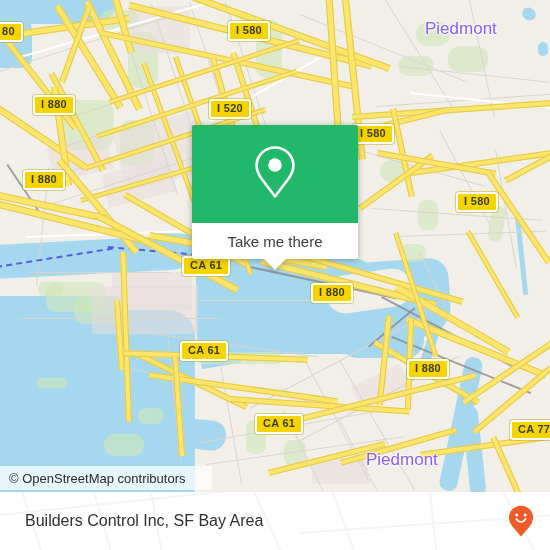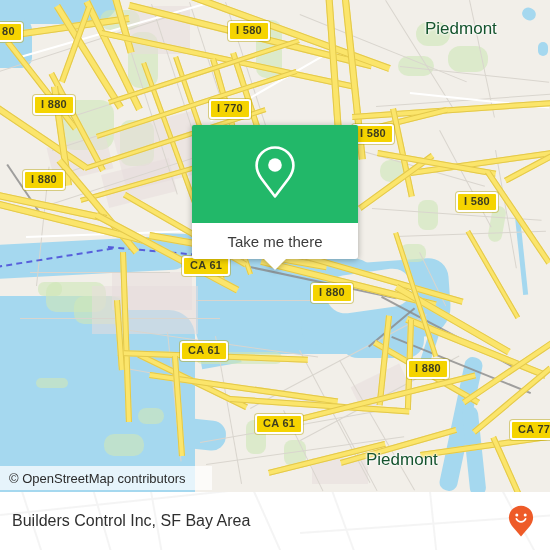--- a/index.html
+++ b/index.html
@@ -37,21 +37,21 @@
     letter-spacing: .3px;
     padding: 1px 6px 2px 6px;
     line-height: 13px;
     white-space: nowrap;
     box-shadow: 0 0 0 1px rgba(180,160,0,.45);
     font-family: "Liberation Sans", sans-serif;
   }
   
   .place {
     position: absolute;
-    color: #14532d;
+    color: #8b5cf6;
     font-size: 17px;
     white-space: nowrap;
     font-family: "Liberation Sans", sans-serif;
     text-shadow: 0 0 3px #fff, 0 0 3px #fff, 0 0 2px #fff;
   }
 
   
   #popup {
     position: absolute; left: 192px; top: 125px; width: 166px;
     filter: drop-shadow(0 1px 3px rgba(0,0,0,.3));
@@ -85,21 +85,21 @@
   }
 
   
   #bottombar {
     position: absolute; left: 0; top: 492px; width: 550px; height: 58px;
     background: #ffffff; overflow: hidden;
   }
   #bottombar-wm { position: absolute; inset: 0; opacity: .10; }
   #bottombar-wm .wl { position: absolute; background: #9a9a9a; transform-origin: 0 0; }
   #place-title {
-    position: absolute; left: 12px; top: 50%; transform: translateY(-50%);
+    position: absolute; left: 25px; top: 50%; transform: translateY(-50%);
     color: #2f2f2f; font-size: 16px; white-space: nowrap;
   }
   #logo {
     position: absolute; right: 16px; top: 50%; transform: translateY(-50%);
     display: flex; align-items: center; gap: 2px;
   }
   #logo-pin { width: 26px; height: 32px; display:block; }
   #logo-text {
     color: #212121; font-size: 32px; font-weight: bold;
     letter-spacing: -1.2px; line-height: 32px;
@@ -293,21 +293,21 @@
     <div class="road" style="left:340px;top:460px;width:120px;height:6px;transform:rotate(-16deg);"></div>
     <div class="road" style="left:268px;top:470px;width:120px;height:6px;transform:rotate(-14deg);"></div>
     <div class="road" style="left:496px;top:436px;width:70px;height:6px;transform:rotate(66deg);"></div>
 
     <div class="place" style="left:425px;top:19px;">Piedmont</div>
     <div class="place" style="left:366px;top:450px;">Piedmont</div>
 
     <div class="shield" style="left:-6px;top:22px;">80</div>
     <div class="shield" style="left:228px;top:21px;">I 580</div>
     <div class="shield" style="left:33px;top:95px;">I 880</div>
-    <div class="shield" style="left:209px;top:99px;">I 770</div>
+    <div class="shield" style="left:209px;top:99px;">I 520</div>
     <div class="shield" style="left:352px;top:124px;">I 580</div>
     <div class="shield" style="left:23px;top:170px;">I 880</div>
     <div class="shield" style="left:456px;top:192px;">I 580</div>
     <div class="shield" style="left:182px;top:256px;">CA 61</div>
     <div class="shield" style="left:311px;top:283px;">I 880</div>
     <div class="shield" style="left:180px;top:341px;">CA 61</div>
     <div class="shield" style="left:407px;top:359px;">I 880</div>
     <div class="shield" style="left:255px;top:414px;">CA 61</div>
     <div class="shield" style="left:510px;top:420px;">CA 77</div>
 

